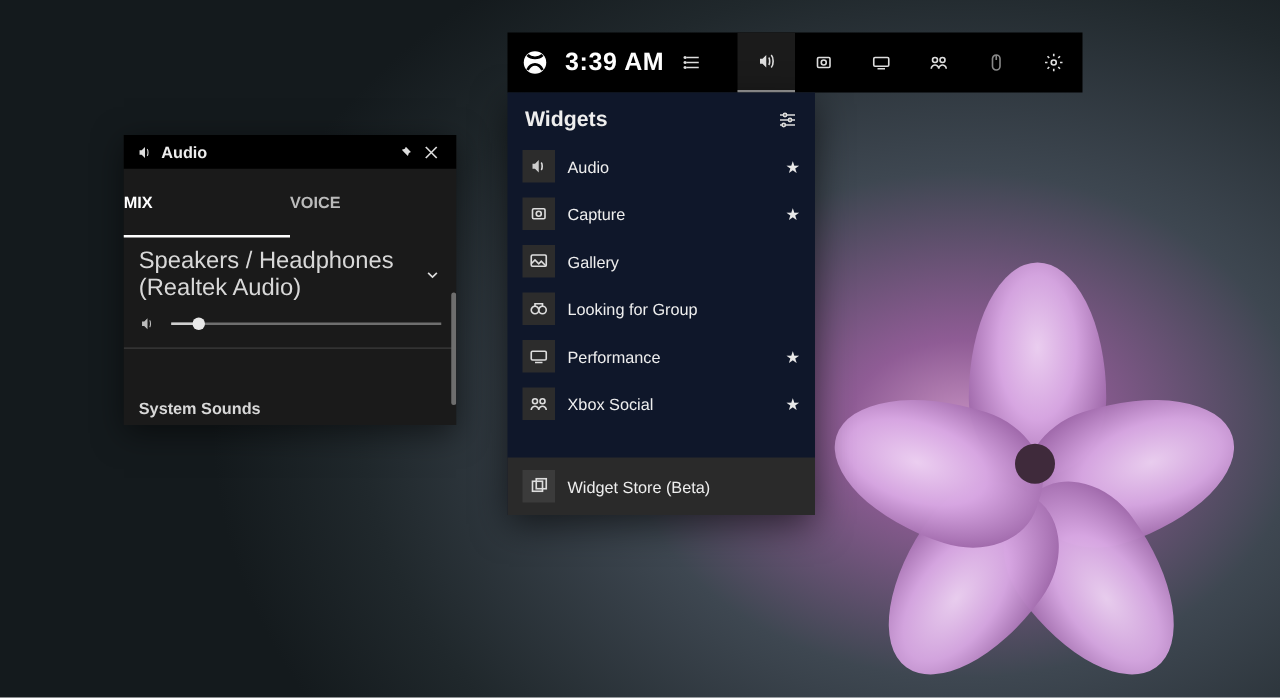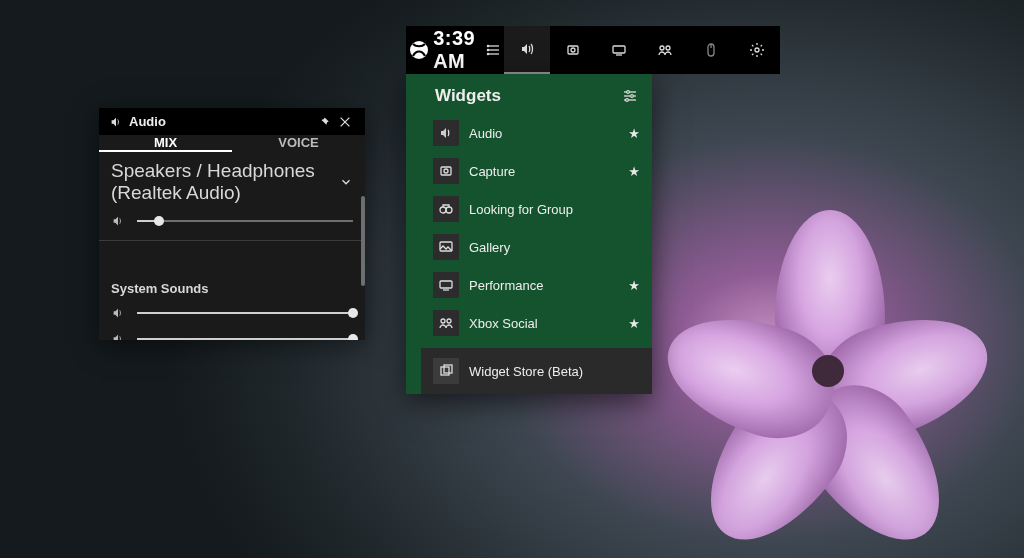--- a/index.html
+++ b/index.html
@@ -22,62 +22,62 @@
   .audio {
     position:absolute; left:99px; top:108px; width:266px; height:232px;
     background:#1a1a1a; color:#eee; box-shadow:0 6px 24px rgba(0,0,0,0.5);
     display:flex; flex-direction:column;
   }
   .audio .titlebar { display:flex; align-items:center; padding:6px 10px; background:#000; font-size:13px; }
   .audio .titlebar .t-label{font-weight:600; font-size:13px; flex:1; display:flex; align-items:center;}
   .audio .titlebar svg.titleicon{width:14px;height:14px;margin-right:6px;}
   .titlebar-btn { width:20px; display:flex; justify-content:center; align-items:center; cursor:pointer; color:#ddd;}
   .tabs { display:flex; }
-  .tab { flex:1; text-align:center; padding:0 0; font-size:13px; font-weight:600; color:#bbb; cursor:pointer; border-bottom:2px solid transparent;}
+  .tab { flex:1; padding:19px 0; font-size:13px; font-weight:600; color:#bbb; cursor:pointer; border-bottom:2px solid transparent;}
   .tab.active { color:#fff; border-bottom:2px solid #fff;}
   .audio-body { padding:8px 12px 0 12px; overflow:hidden; position:relative;}
   .device-row { display:flex; align-items:center; font-size:19px; color:#d8d8d8; }
   .device-row .chev{margin-left:auto;}
   .slider-row { display:flex; align-items:center; margin:10px 0 12px 0;}
   .slider-row .sicon{width:18px;}
   .slider { flex:1; height:2px; background:#6f6f6f; margin-left:8px; position:relative;}
   .slider .fill{position:absolute;left:0;top:0;height:2px;background:#cfcfcf;}
   .slider .thumb{position:absolute; top:-4px; width:10px;height:10px;border-radius:50%;background:#e8e8e8;}
   .divider{height:1px;background:#3c3c3c;margin:0 -12px 10px -12px;}
   .app-label{font-size:13px;color:#d8d8d8;font-weight:600;margin-bottom:2px;margin-top:40px;}
   .scrollbar{position:absolute; right:0; top:44px; width:4px; height:90px; background:#6e6e6e; border-radius:2px;}
   
   
   .topbar {
-    position:absolute; left:406px; top:26px; width:374px; height:48px;
+    position:absolute; left:406px; top:26px; width:460px; height:48px;
     background:#000; display:flex; align-items:center; color:#fff;
   }
   .topbar .xbox{width:44px;display:flex;justify-content:center;}
   .topbar .time{font-size:20px;font-weight:700;letter-spacing:0.5px;margin:0 6px 0 2px;}
   .topbar .menu{width:34px;display:flex;justify-content:center;align-items:center;color:#ddd;cursor:pointer;}
   .topbar .iconbtns{display:flex;height:100%;margin-left:auto;}
   .iconbtn{width:46px;height:100%;display:flex;justify-content:center;align-items:center;cursor:pointer;color:#ddd;}
   .iconbtn.active{background:#1b1b1b;border-bottom:2px solid #9b9b9b;}
   .iconbtn.dim{color:#888;}
   
   
   .widgets {
-    position:absolute; left:406px; top:74px; width:246px; background:#14532d; color:#eee;
-    box-shadow:0 8px 28px rgba(0,0,0,0.6); padding-bottom:0;padding-left:15px;
+    position:absolute; left:406px; top:74px; width:246px; background:#0f172a; color:#eee;
+    box-shadow:0 8px 28px rgba(0,0,0,0.6); padding-bottom:0;
   }
   .widgets .w-head{display:flex;align-items:center;padding:12px 14px 8px 14px;}
   .w-head .w-title{font-size:17px;font-weight:700;}
   .w-head .settings{margin-left:auto;cursor:pointer;color:#ccc;}
   .w-list{display:flex;flex-direction:column;}
   .w-item{display:flex;align-items:center;padding:6px 12px;cursor:pointer;font-size:13px;}
   .w-item .w-icon{width:26px;height:26px;background:#2c2c2c;display:flex;justify-content:center;align-items:center;margin-right:10px;font-size:13px;}
   .w-item .w-icon.yellow{background:#fdb515;}
   .w-item .w-icon.green{background:#1db954;border-radius:50%;}
   .w-item .star{margin-left:auto;color:#e8e8e8;font-size:13px;}
-  .w-store{display:flex;align-items:center;padding:10px 12px;background:#2a2a2a;margin-top:6px;cursor:pointer;}
+  .w-store{display:flex;align-items:center;padding:10px 12px;background:#2a2a2a;margin-top:24px;cursor:pointer;}
   .w-store .w-icon{width:26px;height:26px;background:#3b3b3b;display:flex;justify-content:center;align-items:center;margin-right:10px;}
   
   svg{display:block;}
   .ico{width:16px;height:16px;stroke:#ddd;fill:none;stroke-width:1.3;}
 </style>
 </head>
 <body>
 
 <div class="flower">
   <div class="petal p1"></div>
@@ -178,35 +178,35 @@
             <rect x="3" y="4" width="10" height="8" rx="1"></rect>
             <circle cx="8" cy="8" r="2"></circle>
           </svg>
         </span>
       <span>Capture</span>
       <span class="star">★</span>
     </div>
     <div class="w-item">
       <span class="w-icon">
           <svg class="ico" viewBox="0 0 16 16">
+            <rect x="2" y="3" width="12" height="9" rx="1"></rect>
+            <path d="M2 10l3-3 3 3 2-2 4 4"></path>
+          </svg>
+        </span>
+      <span>Gallery</span>
+    </div>
+    <div class="w-item">
+      <span class="w-icon">
+          <svg class="ico" viewBox="0 0 16 16">
             <circle cx="5" cy="9" r="3"></circle>
             <circle cx="11" cy="9" r="3"></circle>
             <path d="M5 6V4h6v2"></path>
           </svg>
         </span>
       <span>Looking for Group</span>
-    </div>
-    <div class="w-item">
-      <span class="w-icon">
-          <svg class="ico" viewBox="0 0 16 16">
-            <rect x="2" y="3" width="12" height="9" rx="1"></rect>
-            <path d="M2 10l3-3 3 3 2-2 4 4"></path>
-          </svg>
-        </span>
-      <span>Gallery</span>
     </div>
     <div class="w-item">
       <span class="w-icon">
           <svg class="ico" viewBox="0 0 16 16">
             <rect x="2" y="4" width="12" height="7" rx="1"></rect>
             <line x1="5" y1="13" x2="11" y2="13"></line>
           </svg>
         </span>
       <span>Performance</span>
       <span class="star">★</span>

